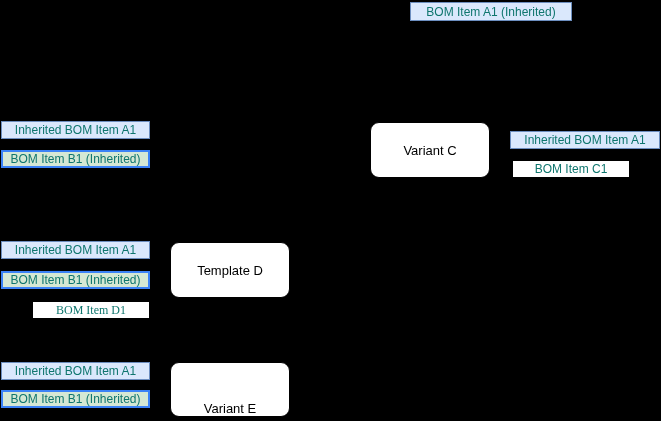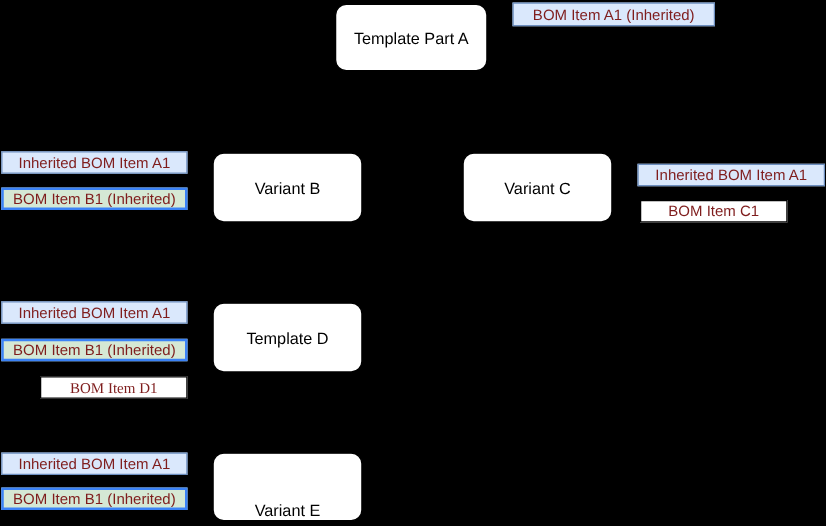--- a/index.html
+++ b/index.html
@@ -28,21 +28,21 @@
     color: #000000;
     text-align: center;
   }
   .bom {
     position: absolute;
     box-sizing: border-box;
     display: flex;
     align-items: center;
     justify-content: center;
     font-size: 12px;
-    color: #7f1d1d;
+    color: #0f766e;
     white-space: nowrap;
     text-align: center;
   }
   .bom.inherited-blue {
     background: #dae8fc;
     border: 1px solid #6c8ebf;
   }
   .bom.own-green {
     background: #d5e8d4;
     border: 2px solid #3b82f6;
@@ -68,26 +68,20 @@
   .pos-d2 { left: 1px;   top: 271px; width: 149px; height: 18px; }
   .pos-d3 { left: 32px;  top: 301px; width: 118px; height: 18px; font-family: Liberation Serif, serif; }
   .pos-e1 { left: 1px;   top: 362px; width: 149px; height: 18px; }
   .pos-e2 { left: 1px;   top: 390px; width: 149px; height: 18px; }
 </style>
 </head>
 <body>
 
 <div class="stage">
 
-  <div class="node pos-template-a">
-    <span>Template Part A</span>
-  </div>
-  <div class="node pos-variant-b">
-    <span>Variant B</span>
-  </div>
   <div class="node pos-variant-c">
     <span>Variant C</span>
   </div>
   <div class="node pos-variant-d">
     <span>Template D</span>
   </div>
   <div class="node pos-variant-e">
     <span>Variant E</span>
   </div>
 

